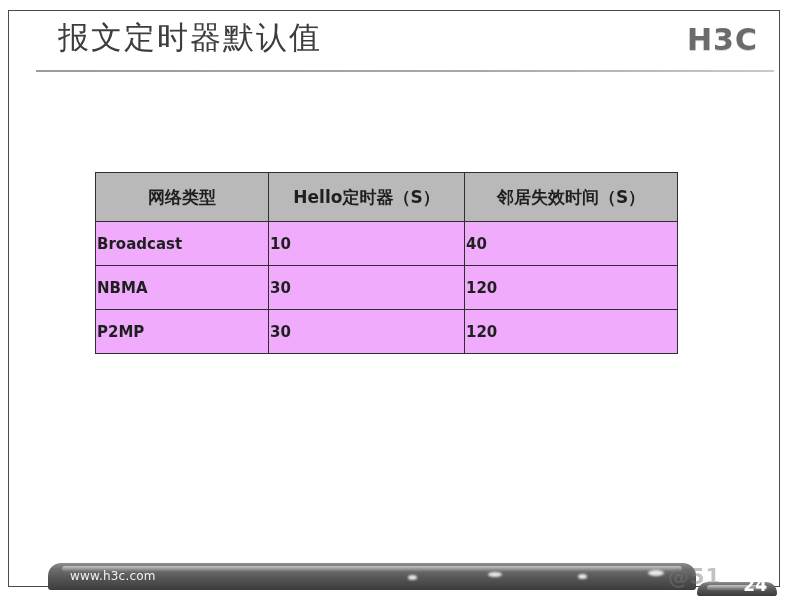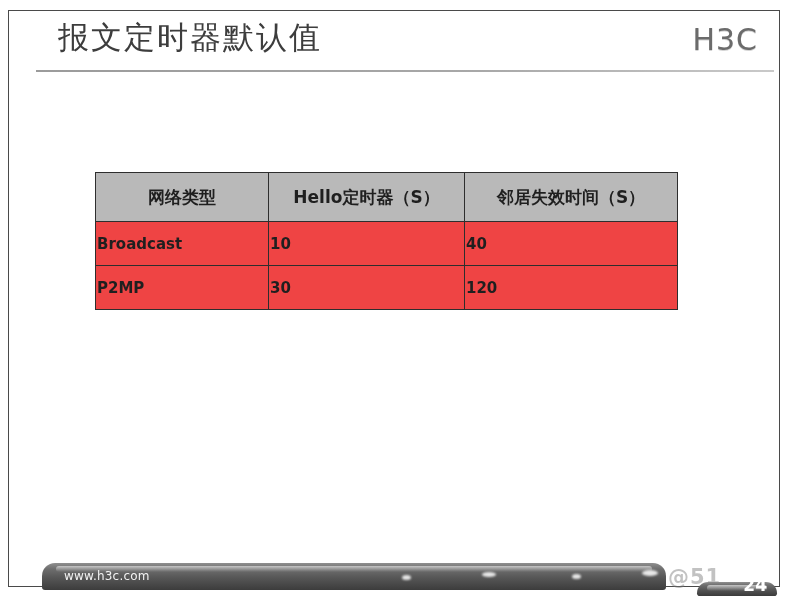--- a/index.html
+++ b/index.html
@@ -56,21 +56,21 @@
     height: 2px;
     background: linear-gradient(to right, #9b9b9b 0%, #a8a8a8 60%, #c9c9c9 100%);
   }
 
   .logo {
     position: absolute;
     right: 30px;
     top: 22px;
     font-family: "DejaVu Sans", sans-serif;
     font-size: 30px;
-    font-weight: normal;
+    font-weight: bold;
     letter-spacing: 1px;
     color: #6b6b6b;
     text-shadow: 0 1px 0 #d5d5d5;
   }
 
   
   .timer-table {
     position: absolute;
     left: 95px;
     top: 172px;
@@ -87,38 +87,39 @@
     font-weight: bold;
   }
   .timer-table thead th {
     height: 46px;
     background: #b9b9b9;
     font-size: 17px;
     letter-spacing: 0px;
   }
   .timer-table tbody td {
     height: 41px;
-    background: #ef4444;
+    background: #f0abfc;
     font-size: 15px;
   }
   .col-type   { width: 173px; }
   .col-hello  { width: 196px; }
   .col-dead   { width: 213px; }
 
   
   .footer-bar {
     position: absolute;
-    left: 42px;
+    left: 48px;
     top: 563px;
     width: 624px;
     height: 27px;
     border-radius: 13px 13px 3px 3px;
     background: linear-gradient(to bottom,
         #8f8f8f 0%, #6e6e6e 22%, #565656 55%, #3c3c3c 100%);
     overflow: hidden;
+    padding-left: 24px;
   }
   .footer-bar::after {
     content: "";
     position: absolute;
     left: 14px;
     top: 3px;
     right: 14px;
     height: 6px;
     border-radius: 4px;
     background: linear-gradient(to bottom, rgba(255,255,255,.55), rgba(255,255,255,0));
@@ -218,20 +219,25 @@
         <th>邻居失效时间（S）</th>
       </tr>
     </thead>
     <tbody>
       <tr>
         <td>Broadcast</td>
         <td>10</td>
         <td>40</td>
       </tr>
       <tr>
+        <td>NBMA</td>
+        <td>30</td>
+        <td>120</td>
+      </tr>
+      <tr>
         <td>P2MP</td>
         <td>30</td>
         <td>120</td>
       </tr>
     </tbody>
   </table>
 
   <div class="footer-bar">
     <span class="footer-url">www.h3c.com</span>
     <span class="gloss g1"></span>

